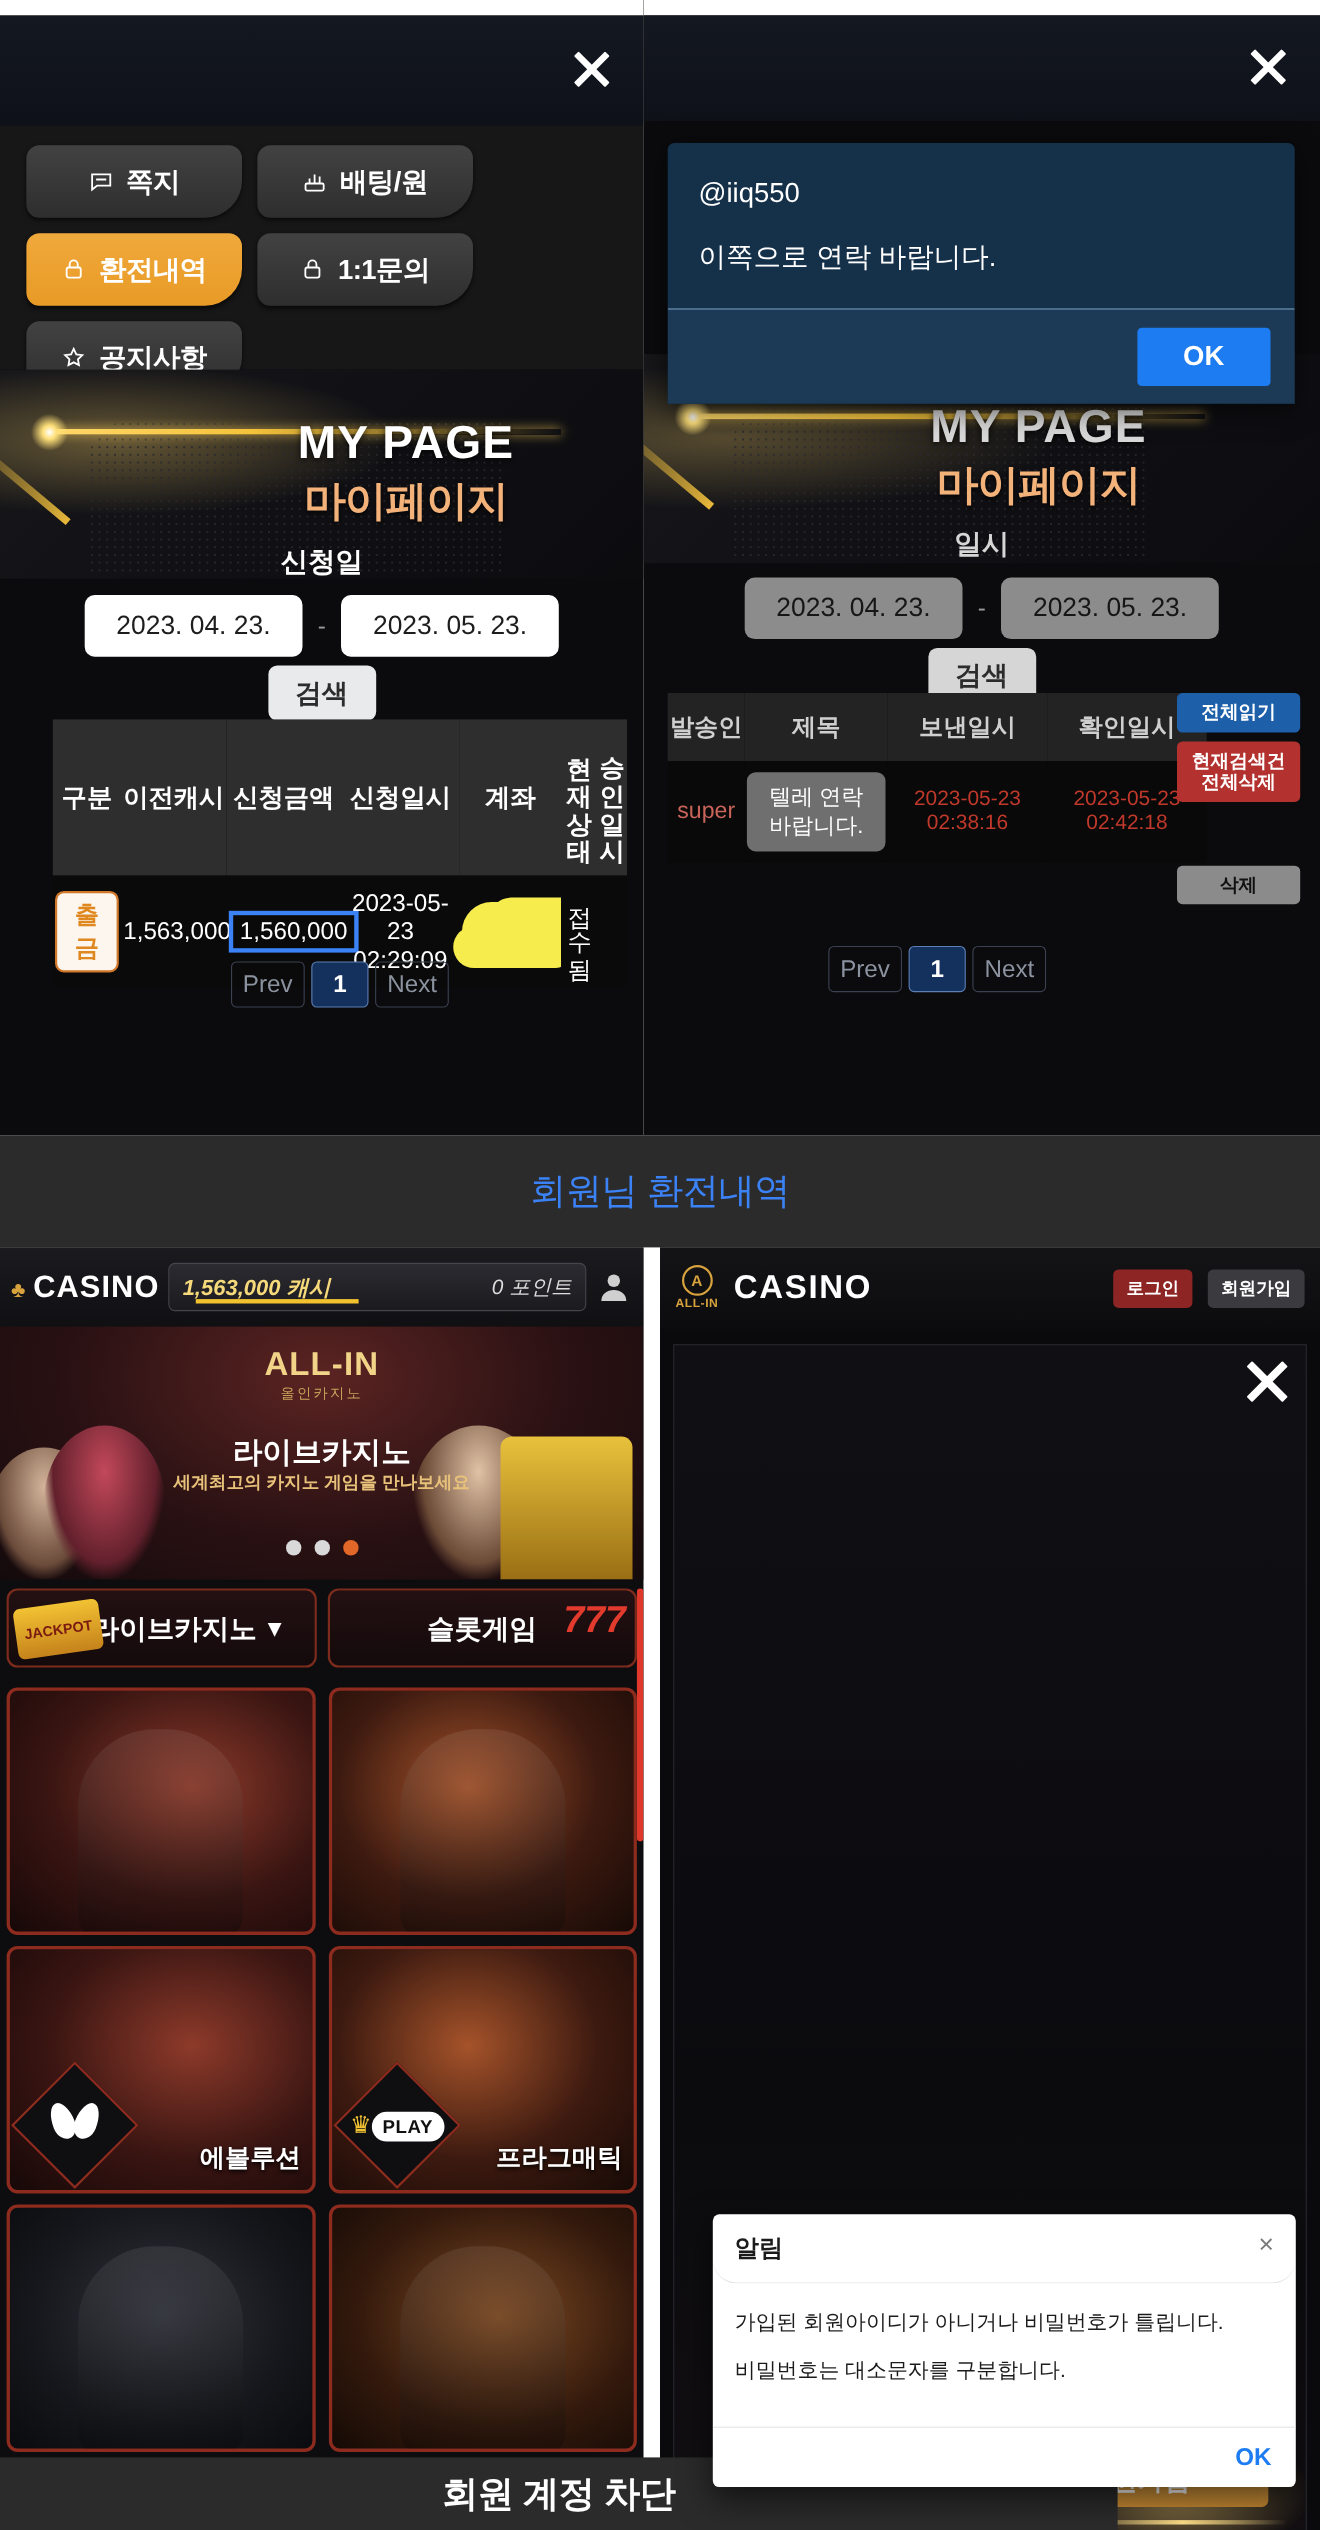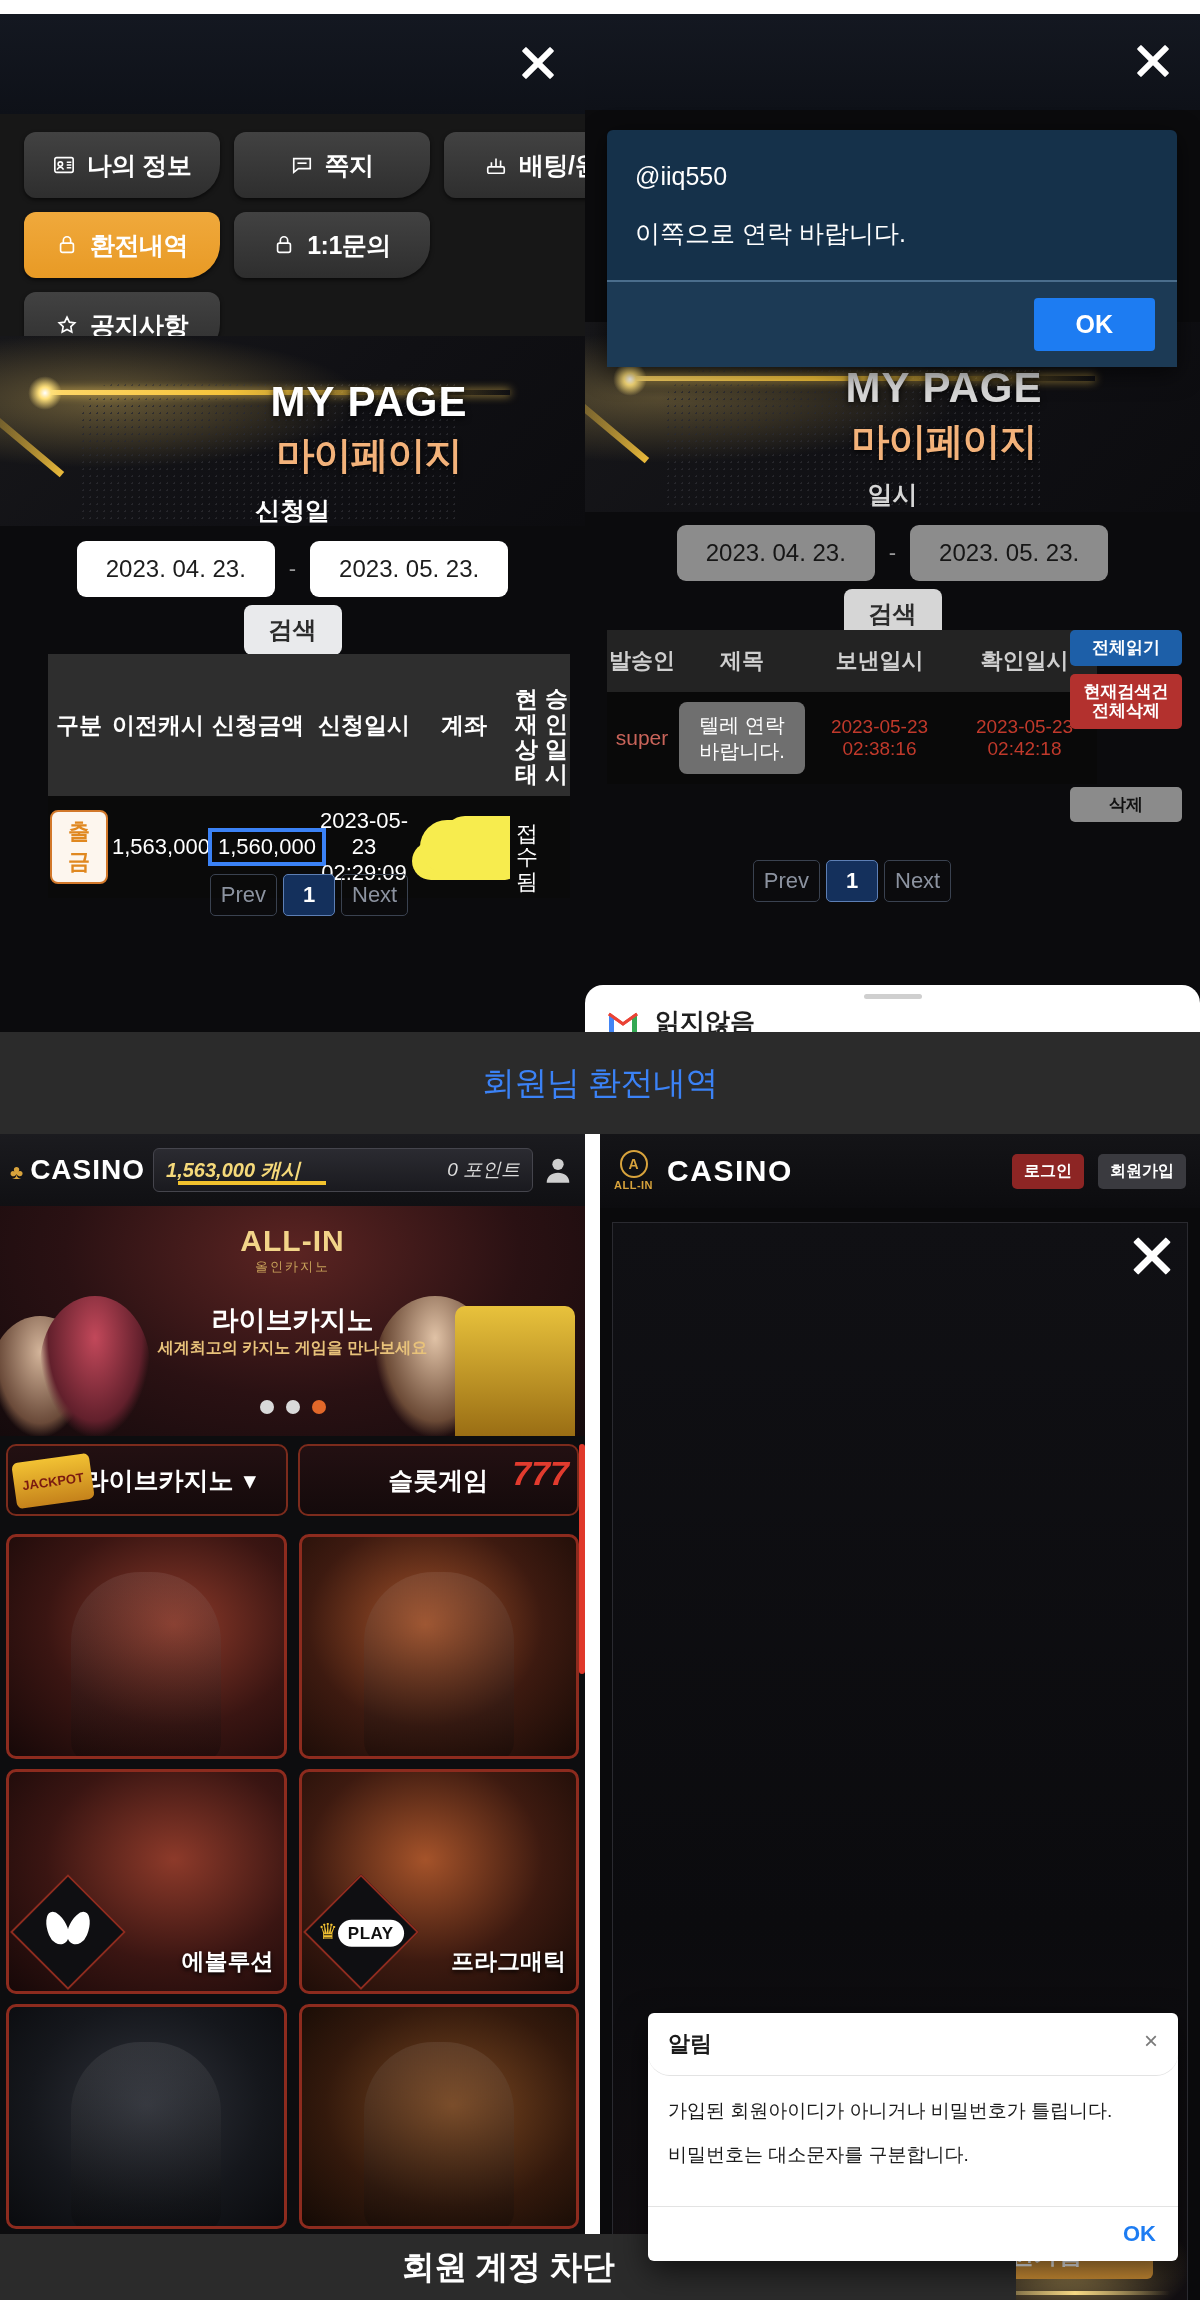--- a/index.html
+++ b/index.html
@@ -436,31 +436,20 @@
 <div class="canvas">
 
   <div class="panelA">
 
     <div class="panelA-header">
       <div class="close-x"></div>
     </div>
 
     <div class="tabwrap">
       <div class="tabrow">
-        <div class="tab">
-          <span class="ic">
-            <svg width="22" height="22" viewBox="0 0 24 24" fill="none" stroke="#fff" stroke-width="1.8">
-              <rect x="2" y="4" width="20" height="16" rx="2"></rect>
-                <circle cx="8" cy="11" r="2.4"></circle>
-              <path d="M4.5 17c.8-1.8 2-2.6 3.5-2.6s2.7.8 3.5 2.6"></path>
-                <path d="M15 9h5M15 12h5M15 15h5"></path>
-            </svg>
-          </span>
-          <span>나의 정보</span>
-        </div>
         <div class="tab">
           <span class="ic">
             <svg width="22" height="22" viewBox="0 0 24 24" fill="none" stroke="#fff" stroke-width="1.8">
               <path d="M3 5h18v11H8l-5 4z"></path>
                 <path d="M7 10h10"></path>
             </svg>
           </span>
           <span>쪽지</span>
         </div>
         <div class="tab">
@@ -650,35 +639,20 @@
       <div class="sidebtn sb-grey" style="margin-top:58px">삭제</div>
     </div>
 
     <div class="pagerB">
       <div class="pg">Prev</div>
       <div class="pg cur">1</div>
       <div class="pg">Next</div>
     </div>
   </div>
 
-  <div class="gsheet">
-    <div class="grabber"></div>
-    <div class="grow">
-      <span class="gmail-ic">
-        <svg width="32" height="24" viewBox="0 0 32 24">
-          <path d="M2 4l14 10L30 4v16a2 2 0 0 1-2 2H4a2 2 0 0 1-2-2z" fill="#fff"></path>
-          <path d="M2 4l14 10L30 4" fill="none" stroke="#ea4335" stroke-width="3"></path>
-          <path d="M2 4v18h5V9z" fill="#4285f4"></path>
-          <path d="M30 4v18h-5V9z" fill="#34a853"></path>
-          <path d="M2 4l14 10L30 4" fill="none" stroke="#ea4335" stroke-width="3"></path>
-        </svg>
-      </span>
-      <span class="gtxt">읽지않음</span>
-    </div>
-  </div>
 
   <div class="cap1">
     <span>회원님 환전내역</span>
   </div>
 
   <div class="panelC">
 
     <div class="c-topbar">
       <div class="c-logo">
         <span class="dia">♣</span><span>CASINO</span>

